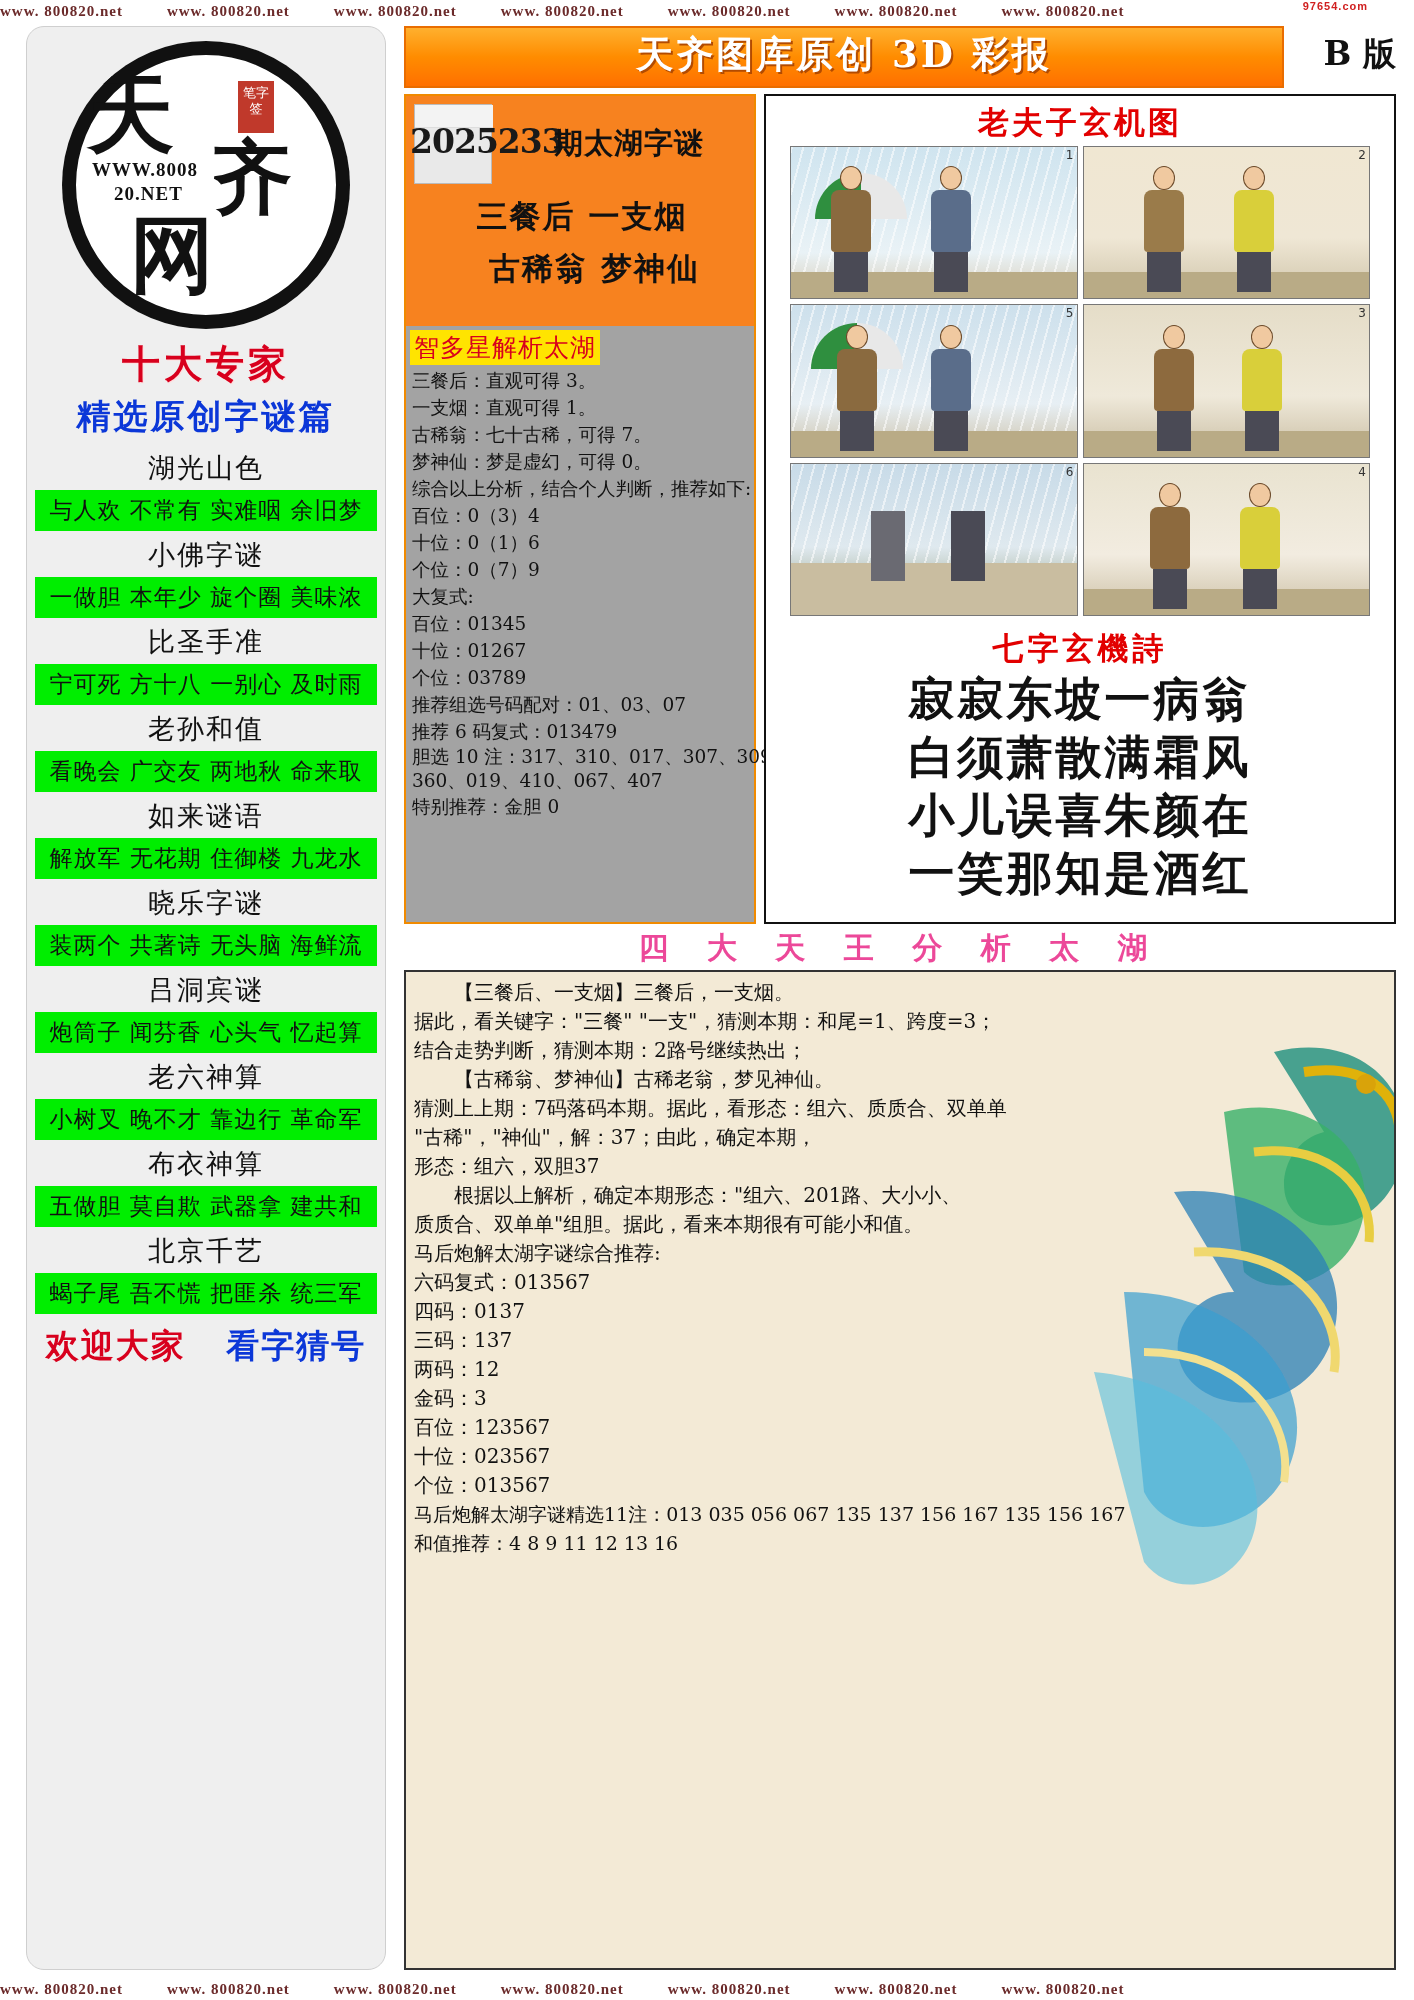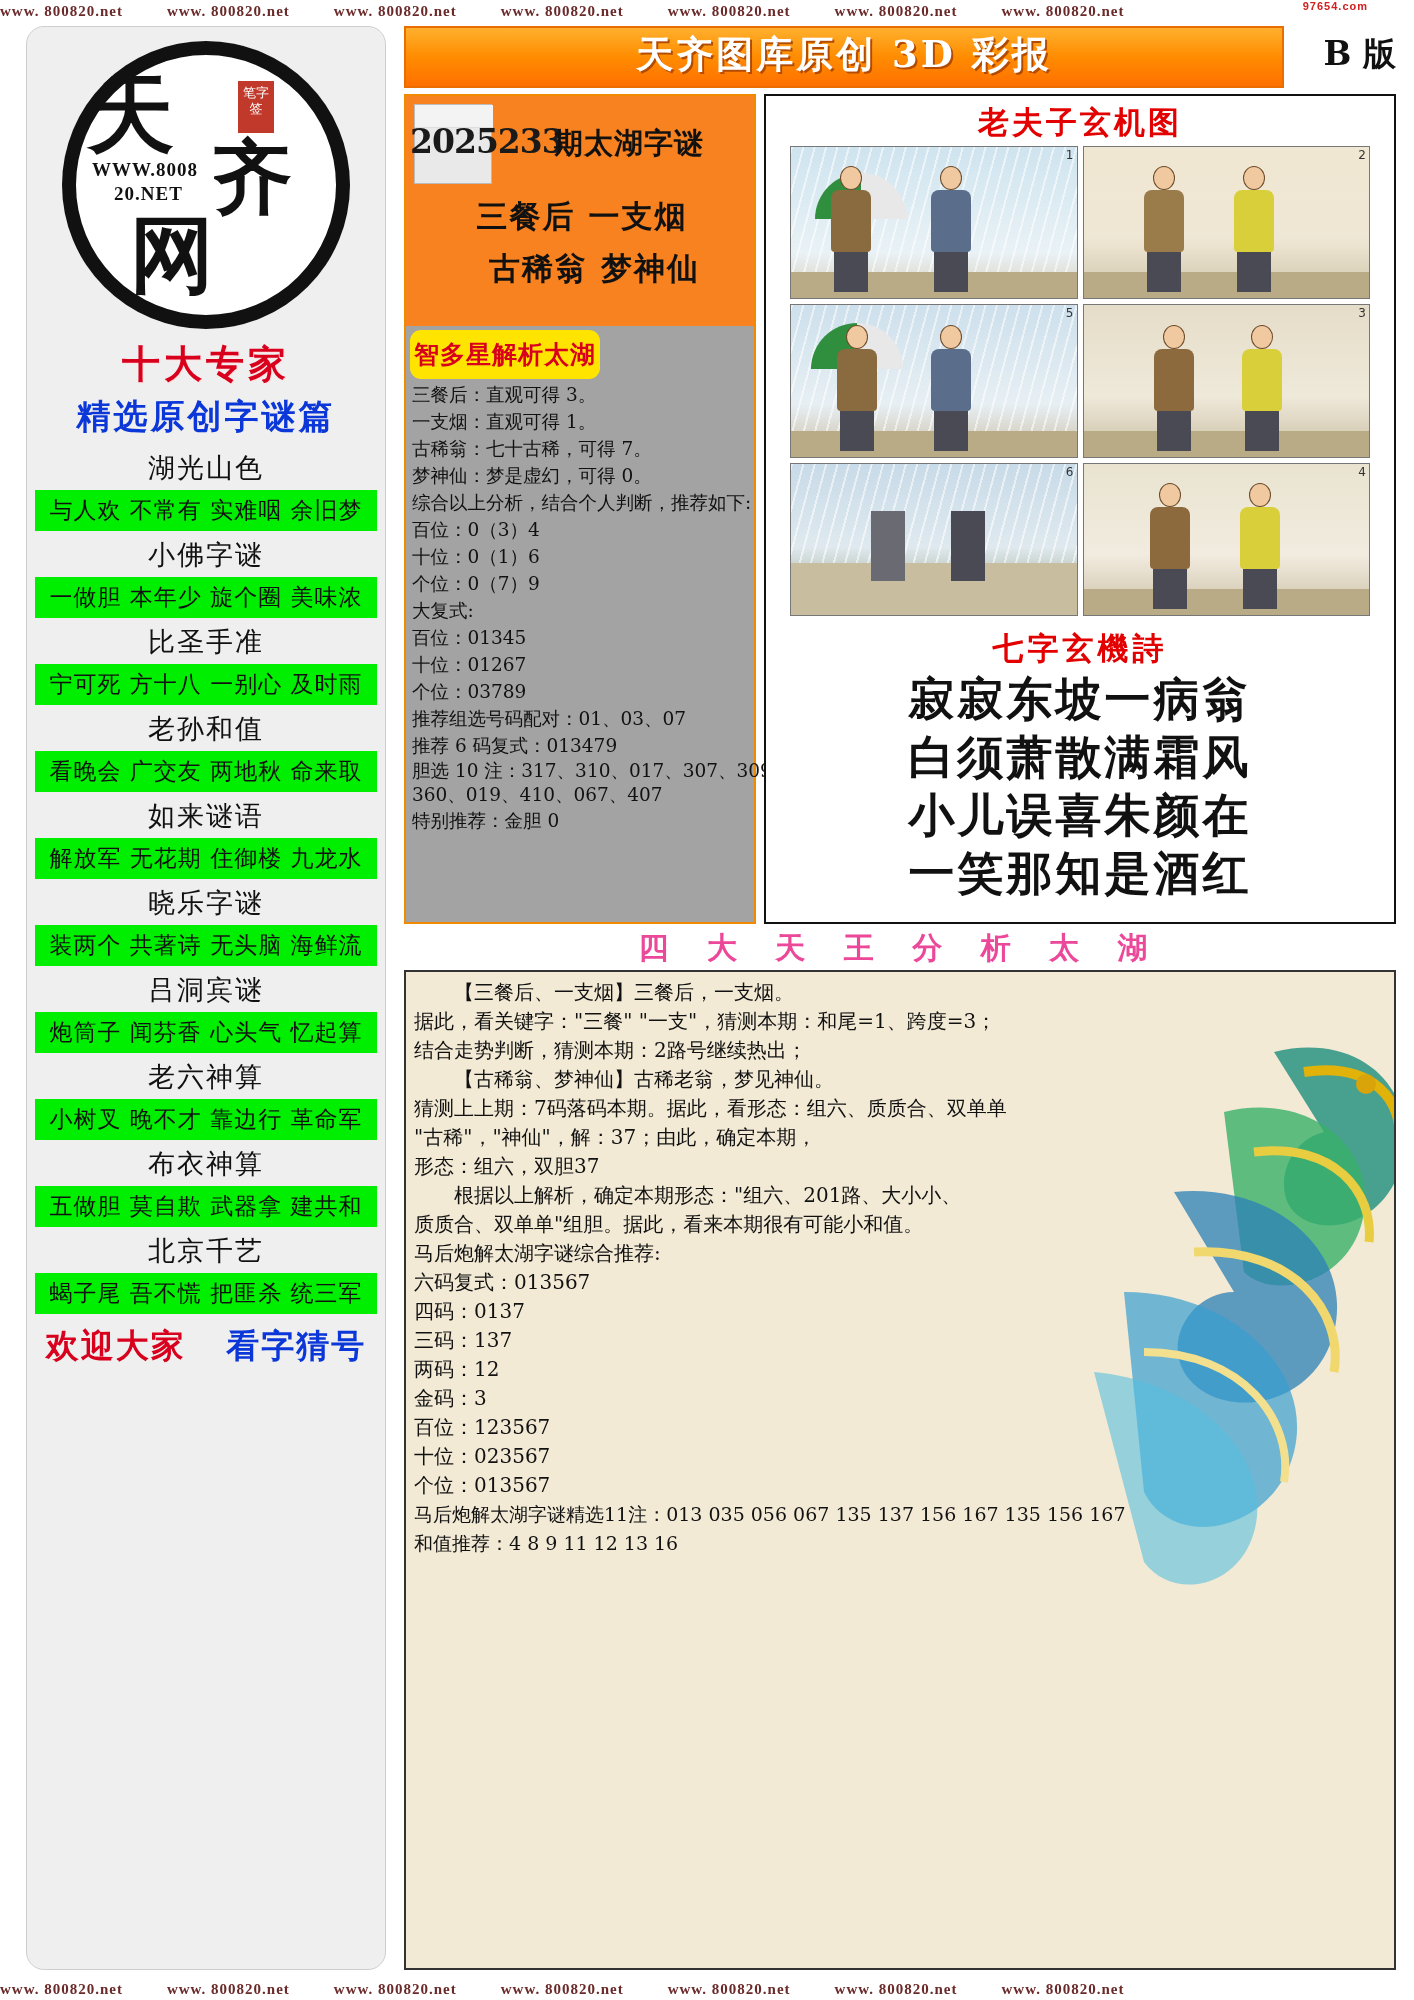--- a/index.html
+++ b/index.html
@@ -148,23 +148,23 @@
     font-size:31px; font-weight:bold; color:#111; font-family:"DejaVu Serif", serif;
     letter-spacing:2px;
   }
   .taihu-poem2 {
     position:absolute; left:0; top:152px; width:352px; text-align:center;
     font-size:31px; font-weight:bold; color:#111; font-family:"DejaVu Serif", serif;
     letter-spacing:2px;
     padding-left:25px;
   }
   .zhiduoxing {
-    margin:4px 0 2px 4px; font-size:25px; font-weight:bold; color:#d8001d;
+    margin:4px 0 2px 4px; font-size:25px; font-weight:normal; color:#d8001d;
     font-family:"DejaVu Serif", serif; background:#ffe400; display:inline-block;
-    padding:8px 4px; letter-spacing:1px;border-radius:11px;
+    padding:1px 4px; letter-spacing:1px;
   }
   .taihu-body { padding:0 6px; font-size:18.5px; line-height:27px; color:#111;
     font-family:"DejaVu Serif", serif; }
   .taihu-body div { white-space:nowrap; }
   .tight { line-height:24px; }
 
   
   #cartoon-box {
     position:absolute; left:360px; top:0; width:632px; height:830px;
     border:2px solid #111; background:#fff;

